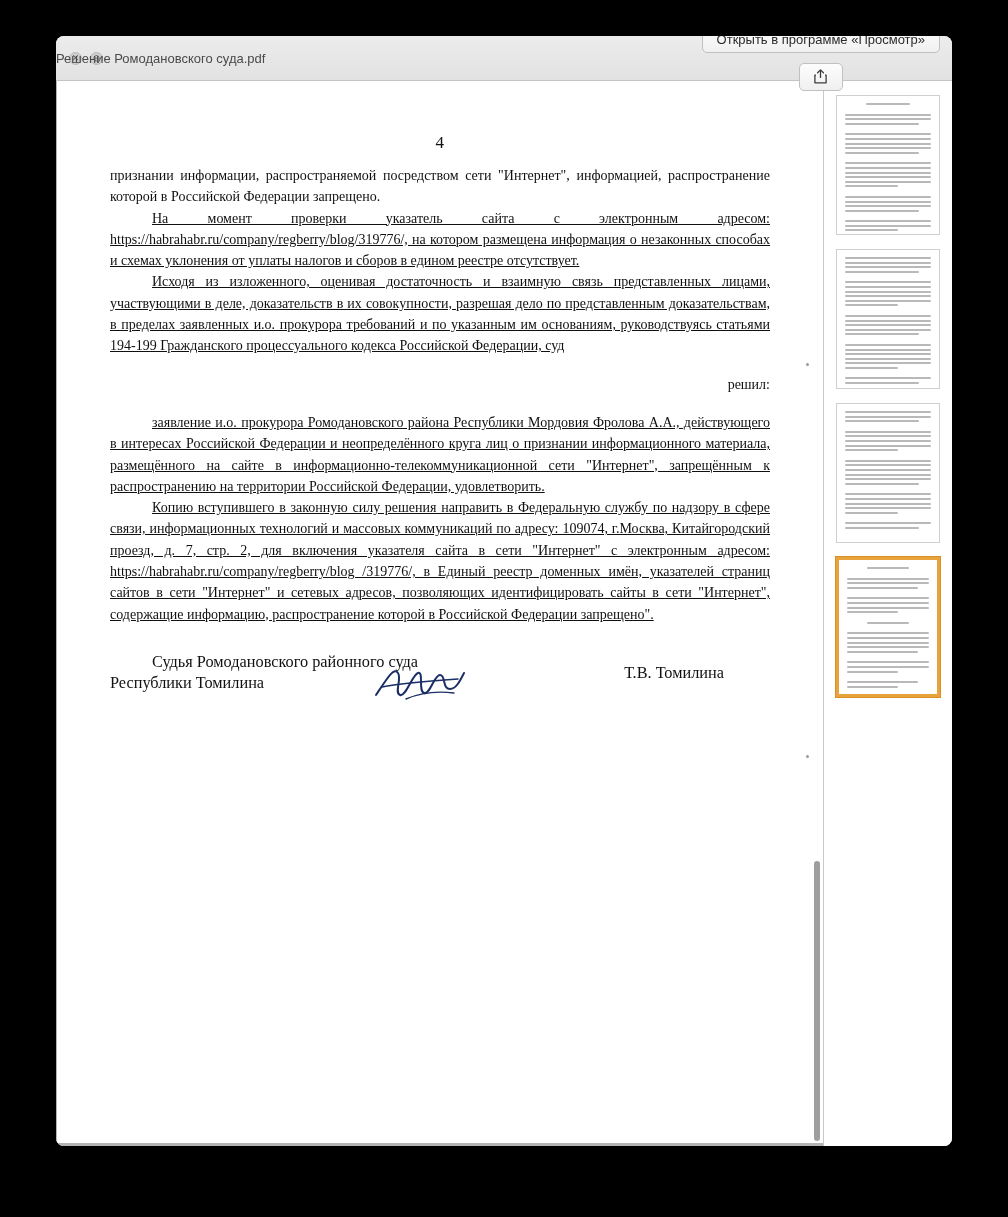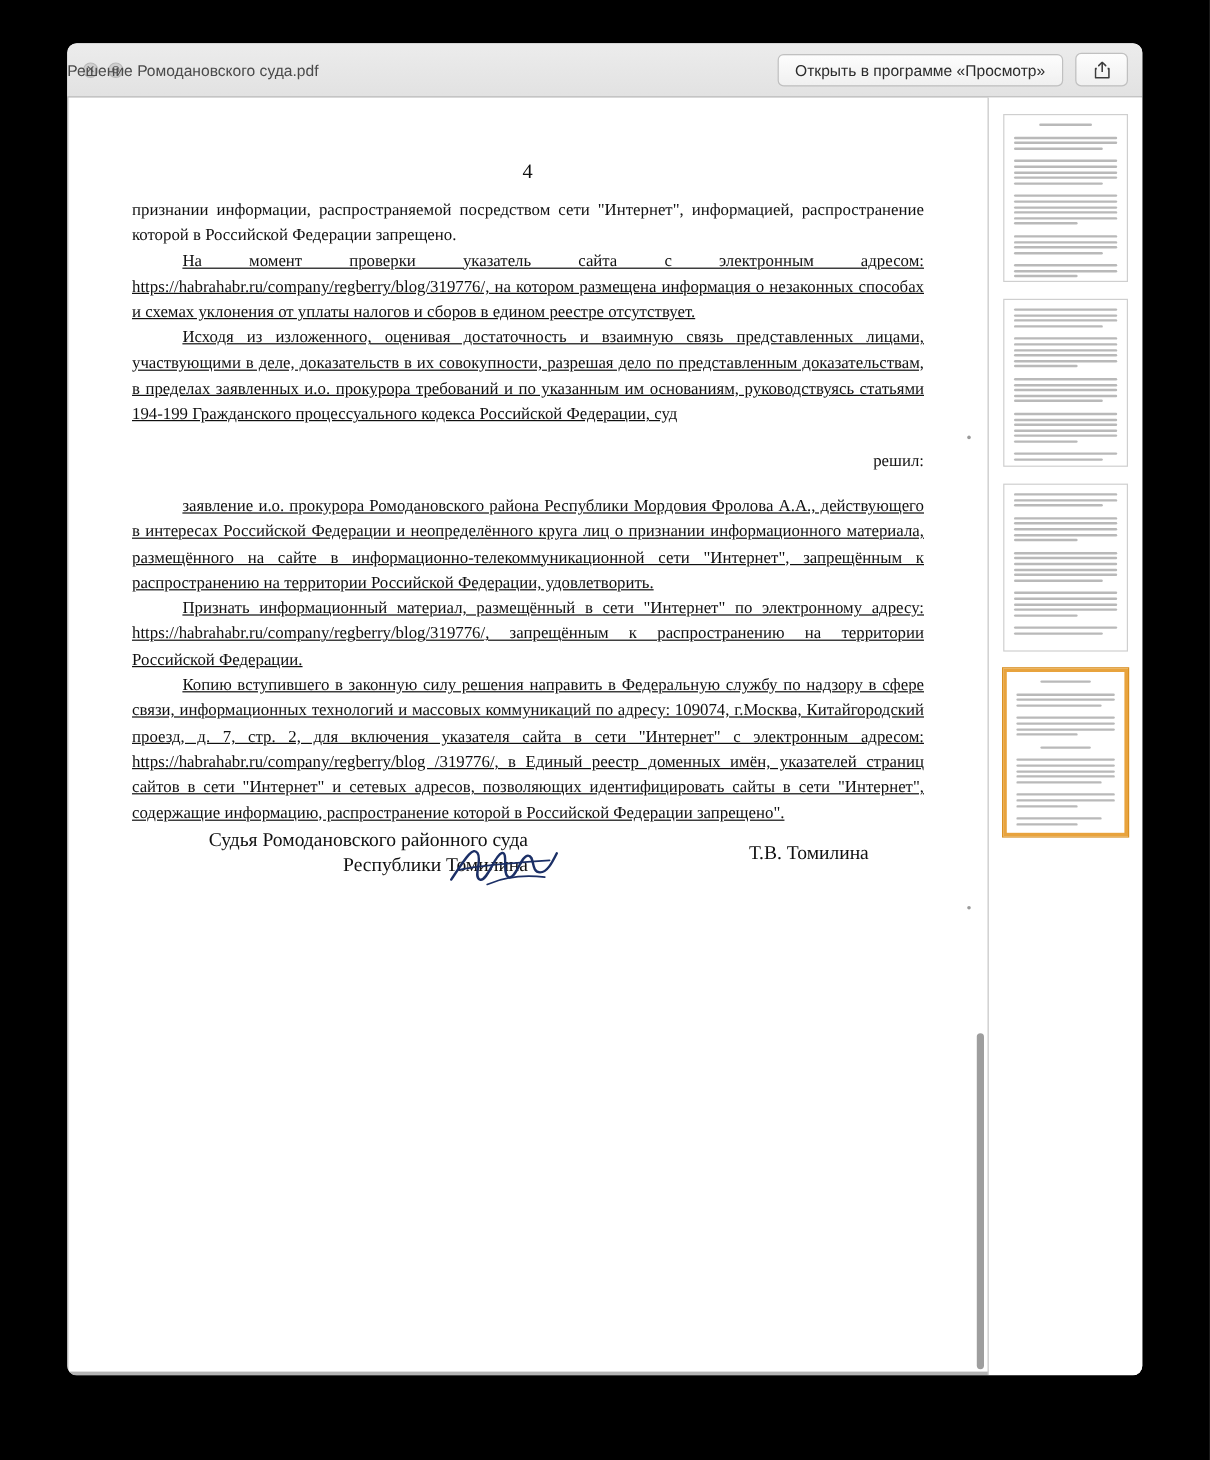--- a/index.html
+++ b/index.html
@@ -77,20 +77,21 @@
     pointer-events: none;
   }
 
   .title-right {
     margin-left: auto;
     display: flex;
     align-items: center;
     gap: 10px;
     margin-right: 12px;
     z-index: 2;
+    flex-direction: column;
   }
 
   .open-btn {
     font-size: 13px;
     color: #2b2b2b;
     background: linear-gradient(to bottom, #fdfdfd, #f0f0f0);
     border: 1px solid #c0c0c0;
     border-radius: 5px;
     padding: 5px 14px;
     cursor: default;
@@ -155,24 +156,24 @@
     line-height: 21.3px;
     text-align: justify;
     text-justify: inter-word;
     color: #101010;
   }
   .doc p.indent { text-indent: 42px; text-decoration: underline; }
   .doc p.center { text-align: right; text-indent: 0; }
   .doc .gap { height: 17px; }
 
   .signature-block {
+    margin-top: 26px;
     position: relative;
     font-size: 16.3px;
     line-height: 21.3px;
-    text-align: right;
   }
   .sig-left {
     width: 330px;
     text-indent: 42px;
   }
   .sig-left .l2 { text-indent: 0; }
   .sig-name {
     position: absolute;
     right: 46px;
     top: 11px;
@@ -285,21 +286,20 @@
             <div class="page-num">4</div>
 
             <div class="doc">
               <p>признании информации, распространяемой посредством сети "Интернет", информацией, распространение которой в Российской Федерации запрещено.</p>
               <p class="indent">На момент проверки указатель сайта с электронным адресом: https://habrahabr.ru/company/regberry/blog/319776/, на котором размещена информация о незаконных способах и схемах уклонения от уплаты налогов и сборов в едином реестре отсутствует.</p>
               <p class="indent">Исходя из изложенного, оценивая достаточность и взаимную связь представленных лицами, участвующими в деле, доказательств в их совокупности, разрешая дело по представленным доказательствам, в пределах заявленных и.о. прокурора требований и по указанным им основаниям, руководствуясь статьями 194-199 Гражданского процессуального кодекса Российской Федерации, суд</p>
               <div class="gap"></div>
               <p class="center">решил:</p>
               <div class="gap"></div>
               <p class="indent">заявление и.о. прокурора Ромодановского района Республики Мордовия Фролова А.А., действующего в интересах Российской Федерации и неопределённого круга лиц о признании информационного материала, размещённого на сайте в информационно-телекоммуникационной сети "Интернет", запрещённым к распространению на территории Российской Федерации, удовлетворить.</p>
-              <p class="indent">Признать информационный материал, размещённый в сети "Интернет" по электронному адресу: https://habrahabr.ru/company/regberry/blog/319776/, запрещённым к распространению на территории Российской Федерации.</p>
               <p class="indent">Копию вступившего в законную силу решения направить в Федеральную службу по надзору в сфере связи, информационных технологий и массовых коммуникаций по адресу: 109074, г.Москва, Китайгородский проезд, д. 7, стр. 2, для включения указателя сайта в сети "Интернет" с электронным адресом: https://habrahabr.ru/company/regberry/blog /319776/, в Единый реестр доменных имён, указателей страниц сайтов в сети "Интернет" и сетевых адресов, позволяющих идентифицировать сайты в сети "Интернет", содержащие информацию, распространение которой в Российской Федерации запрещено".</p>
             </div>
 
             <div class="signature-block">
               <div class="sig-left">
                 <div>Судья Ромодановского районного суда</div>
                 <div class="l2">Республики Томилина</div>
               </div>
               <svg class="sig-scribble" viewBox="0 0 96 44">
                 <path d="M4 36 C16 18, 22 8, 26 14 C30 20, 22 34, 28 36 C34 38, 40 16, 46 14 C52 12, 46 32, 52 34 C58 36, 62 16, 68 16 C74 16, 70 30, 78 30 C84 30, 88 22, 92 14" stroke="#1b2f66" stroke-width="2" fill="none" stroke-linecap="round"></path>

